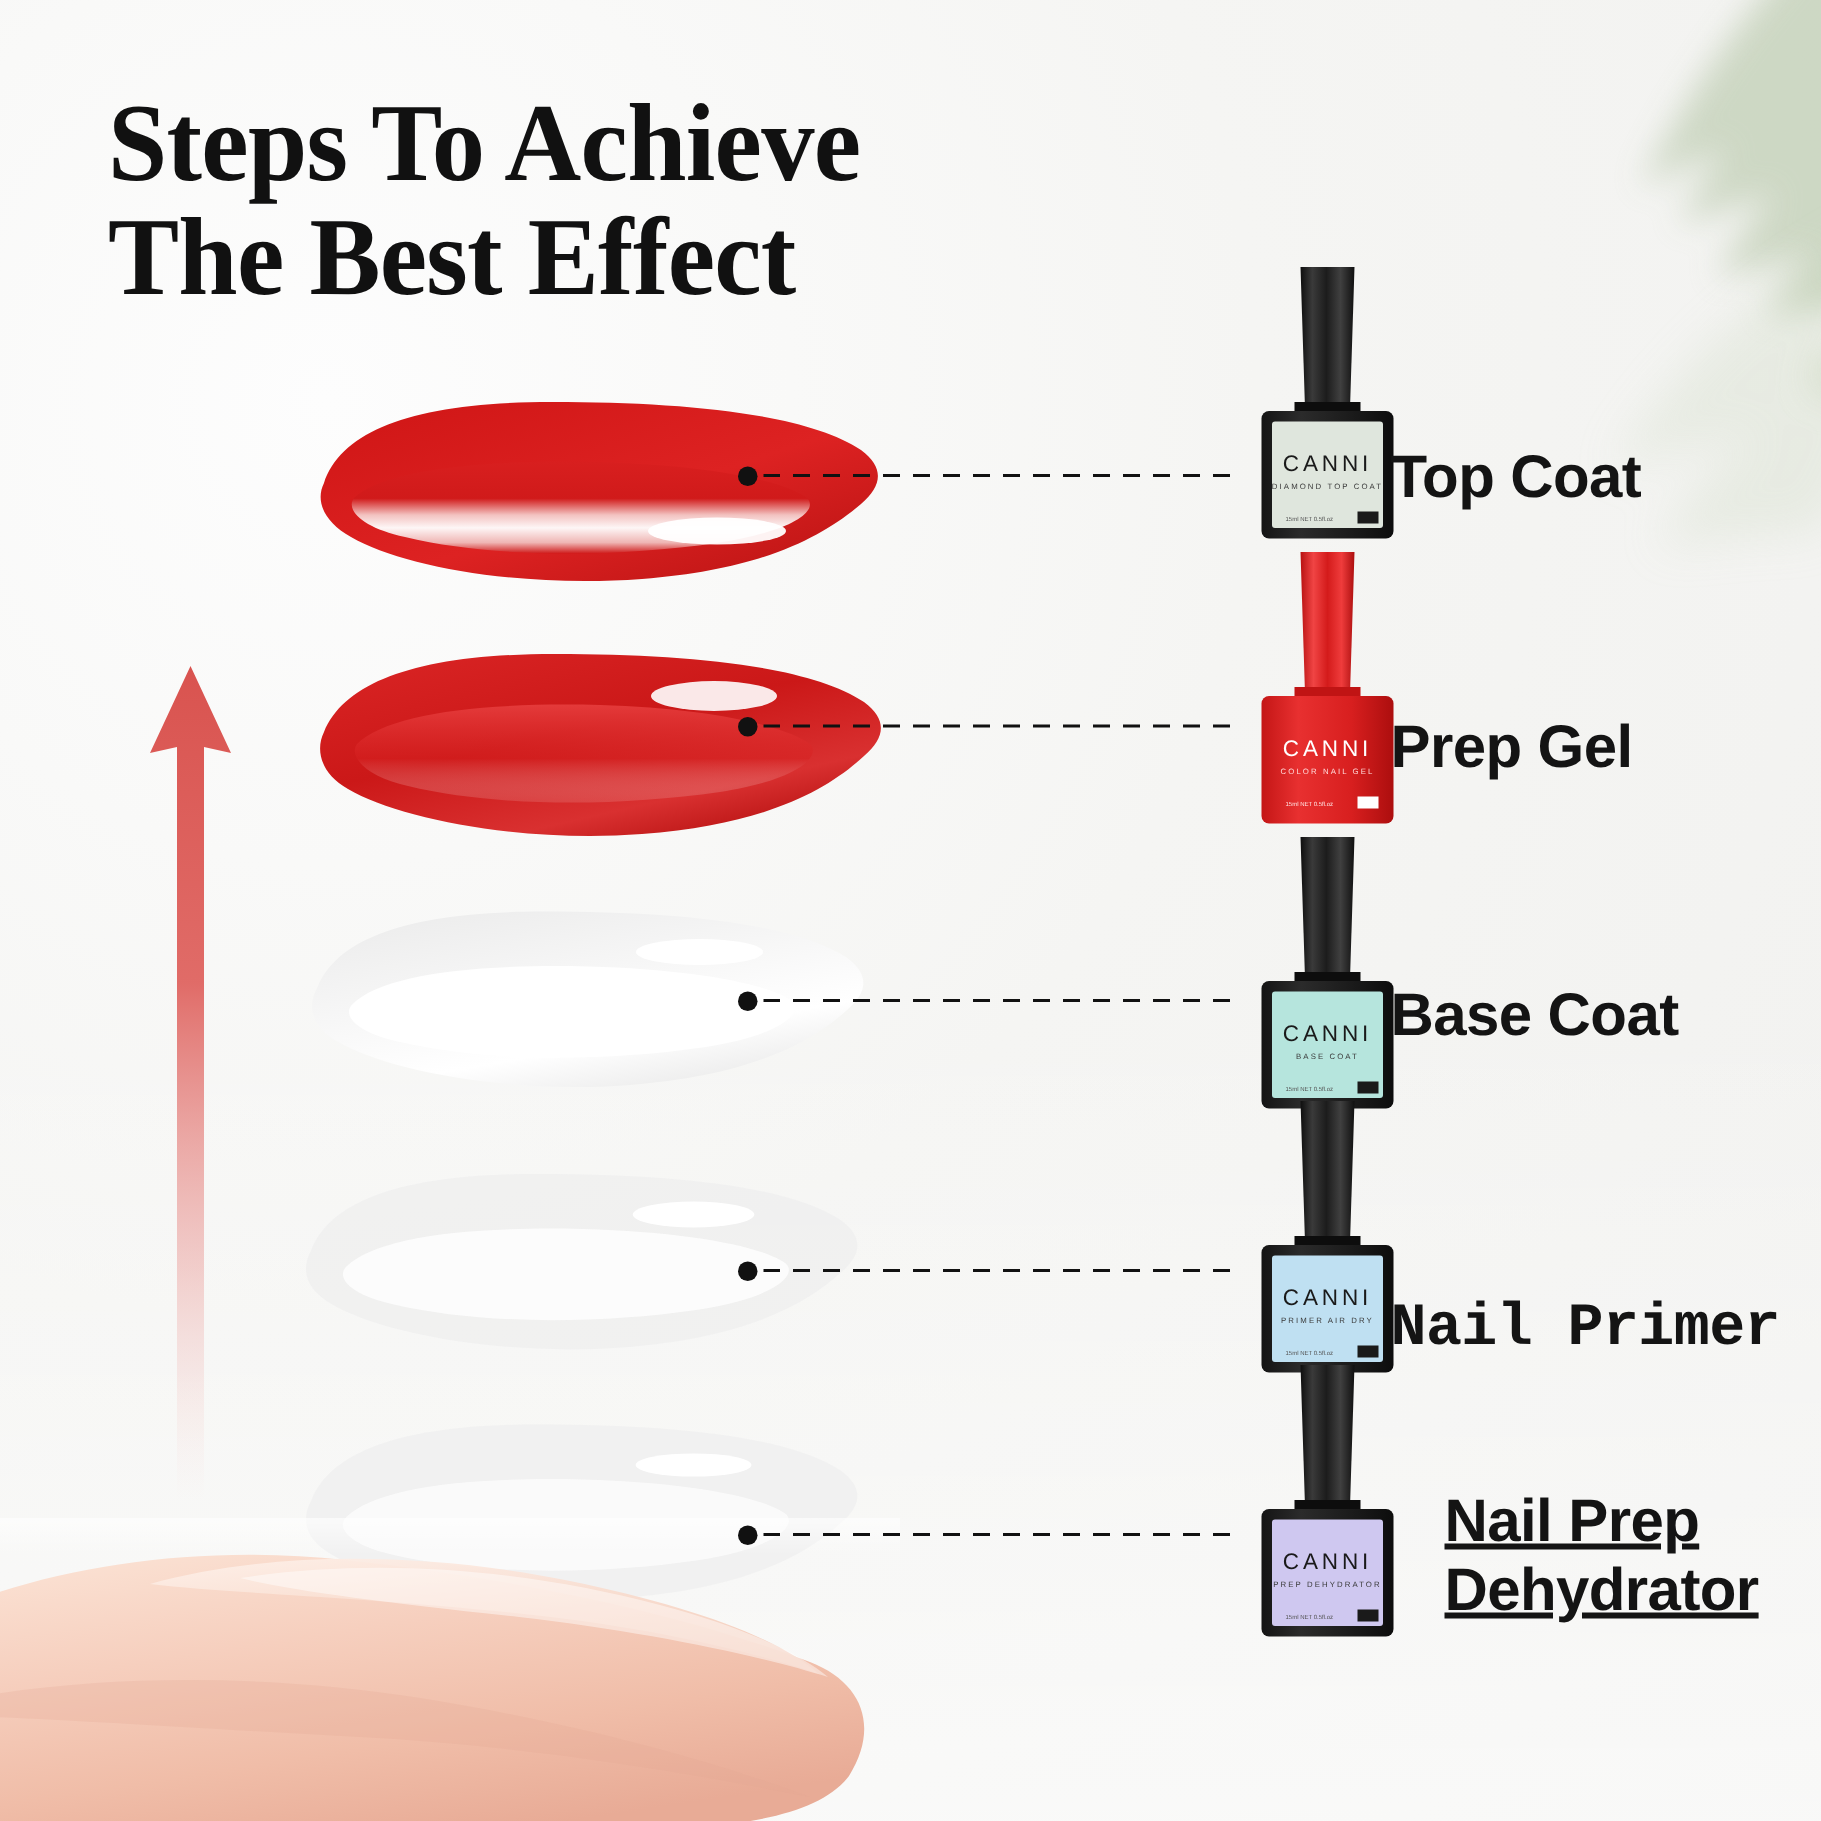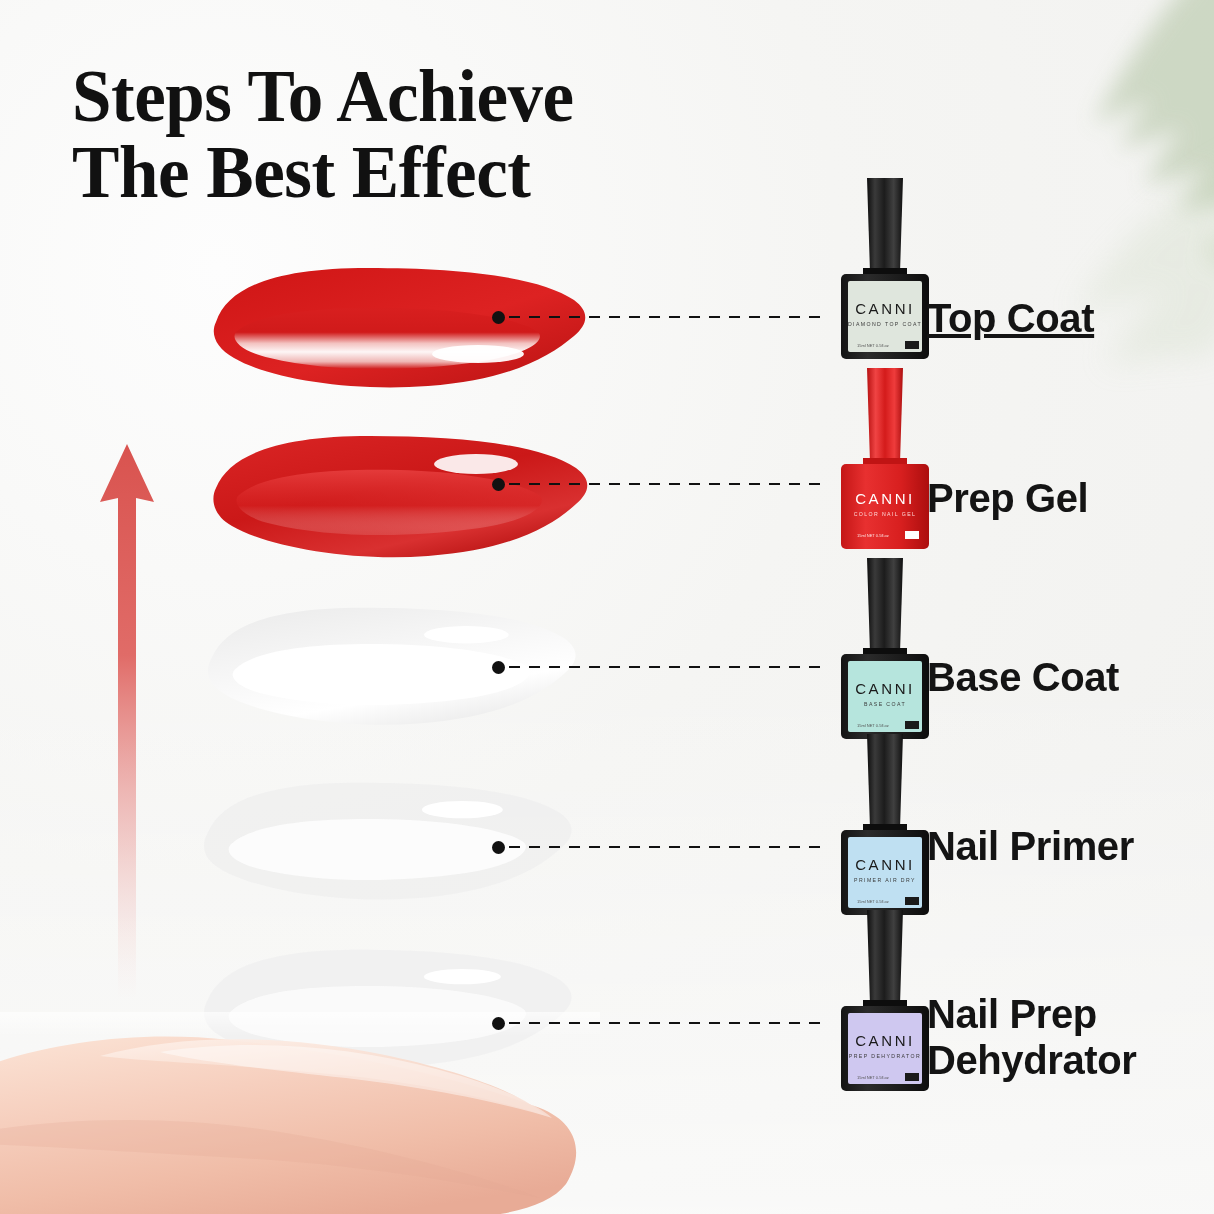--- a/index.html
+++ b/index.html
@@ -119,25 +119,25 @@
   .step-label{
     position:absolute;
     font-family:"Liberation Sans", sans-serif;
     font-weight:700;
     font-size:40px;
     line-height:1.14;
     letter-spacing:-0.4px;
     color:#141414;
     white-space:pre-line;
   }
-  #label-top-coat   { left:927px; top:296px;text-decoration:underline; }
+  #label-top-coat   { left:927px; top:296px; }
   #label-color-gel  { left:927px; top:476px; }
   #label-base-coat  { left:927px; top:655px; }
-  #label-primer     { left:927px; top:824px; }
-  #label-dehydrator { left:927px; top:992px; }
+  #label-primer     { left:927px; top:864px;font-family:Liberation Mono, monospace; }
+  #label-dehydrator { left:963px; top:992px;text-decoration:underline; }
 </style>
 </head>
 <body>
 
 <div id="bg-base"></div>
 
 <svg id="bg-leaf" viewBox="0 0 520 430">
   <g fill="#b9c9ab" opacity="0.75">
     <path d="M495 -40 C400 40 330 130 290 215 C320 200 355 185 392 170 C430 118 465 60 495 -40 Z"></path>
     <path d="M520 20 C430 80 358 160 315 240 C350 228 386 216 424 206 C460 155 495 95 520 20 Z"></path>

